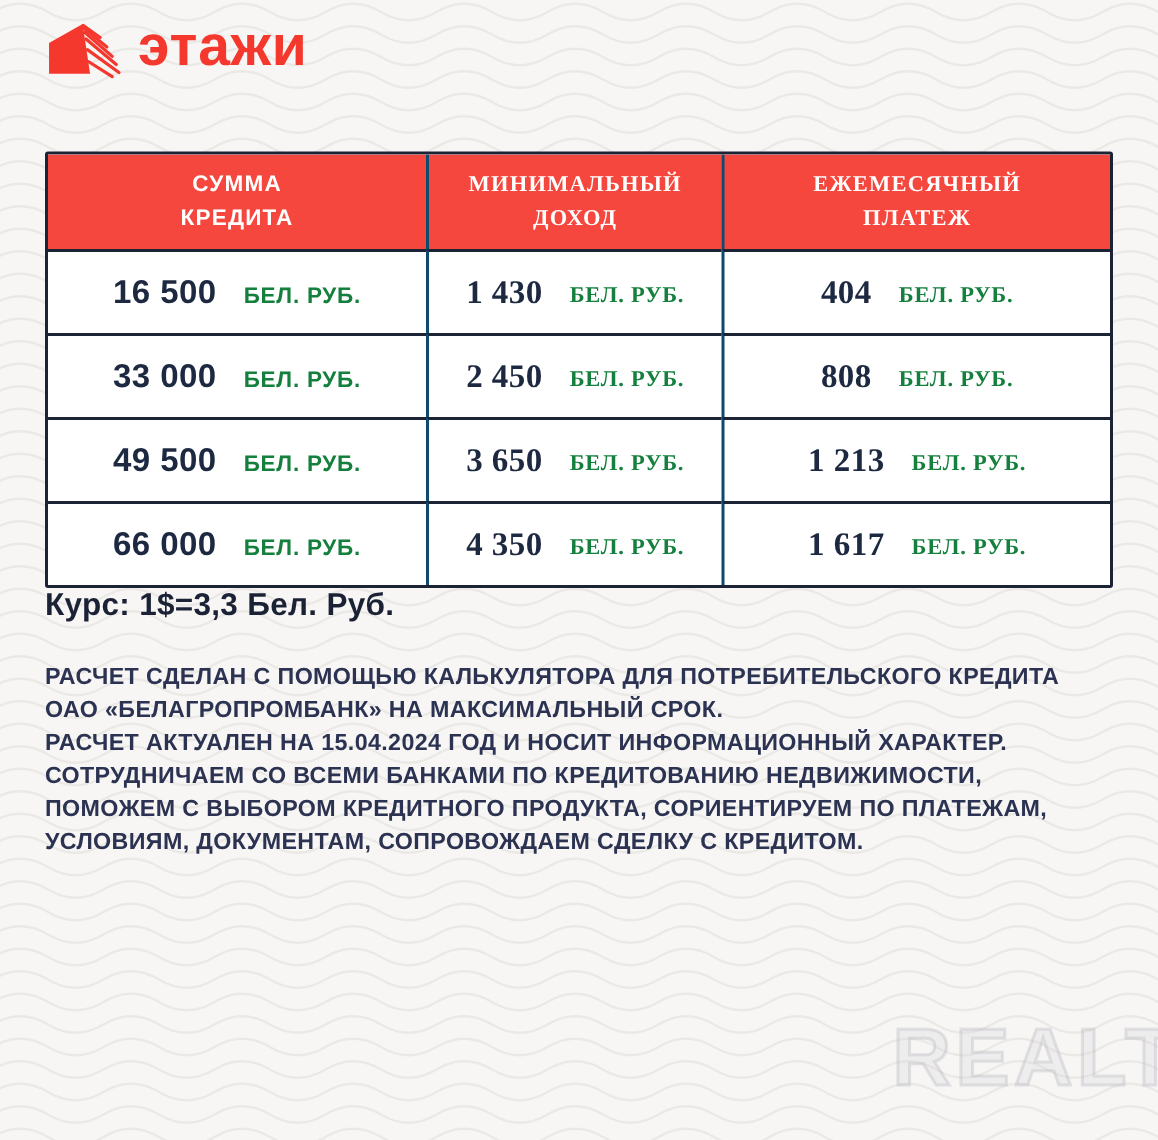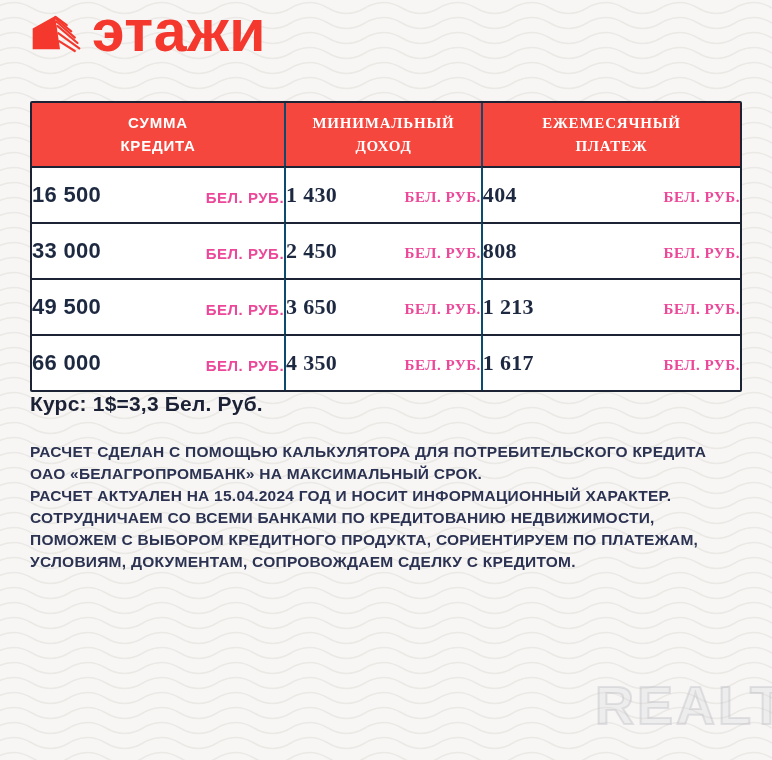--- a/index.html
+++ b/index.html
@@ -31,21 +31,21 @@
   .logo {
     display: flex;
     align-items: center;
     gap: 10px;
     padding-top: 12px;
     height: 56px;
   }
   .logo-icon { width: 52px; height: 42px; flex: 0 0 auto; }
   .logo-text {
     color: #f5382e;
-    font-size: 59px;
+    font-size: 38px;
     font-weight: 800;
     letter-spacing: 0.5px;
     line-height: 1;
     padding-bottom: 6px;
   }
 
   
   .heading {
     margin-top: 40px;
     color: #171d33;
@@ -67,21 +67,21 @@
     overflow: hidden;
     background: #ffffff;
   }
   .cell {
     display: flex;
     align-items: center;
     justify-content: center;
     background: #ffffff;
   }
   .cell.mid, .cell.right { border-left: 2px solid #0c4a6e; font-family: Liberation Serif, serif; }
-  .cell.body { border-top: 2px solid #1c2335; justify-content: space-between; }
+  .cell.body { border-top: 2px solid #1c2335; }
   .cell.th {
     background: #f6473e;
     color: #ffffff;
   }
   .th-label {
     display: block;
     width: min-content;
     margin: 0 auto;
     text-align: center;
     font-size: 15px;
@@ -90,21 +90,21 @@
     line-height: 1.5;
     white-space: normal;
   }
   .cell-value {
     color: #1d2841;
     font-size: 22px;
     font-weight: 700;
     letter-spacing: 0.3px;
   }
   .cell-unit {
-    color: #ec4899;
+    color: #15803d;
     font-size: 15px;
     font-weight: 700;
     letter-spacing: 0.5px;
     margin-left: 18px;
     padding-top: 4px;
   }
 
   
   .exchange-rate {
     color: #1c2236;

